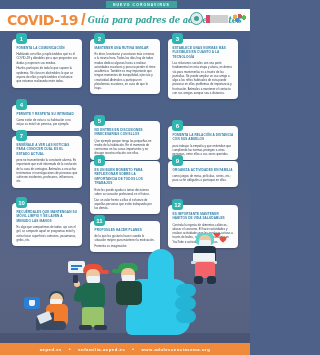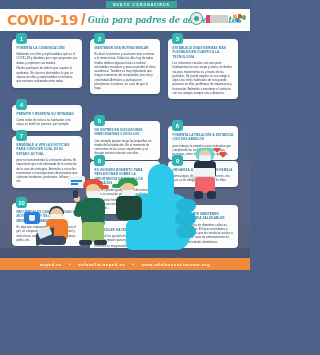--- a/index.html
+++ b/index.html
@@ -1,21 +1,21 @@
 <!DOCTYPE html>
 <html><head>
 <meta charset="utf-8">
 <style>
   html,body{margin:0;padding:0;}
   body{
     width:250px;height:355px;overflow:hidden;
     font-family:"Liberation Sans", sans-serif;
     background:#4e6289;
   }
-  .poster{position:relative;width:250px;height:270px;overflow:hidden;
+  .poster{position:relative;width:250px;height:355px;overflow:hidden;
     background:linear-gradient(180deg,#4a5f88 0%,#4e6289 45%,#5a6585 75%,#555f7e 100%);}
   .topbar-fill{position:absolute;top:0;left:0;width:250px;height:9px;background:#4a5f88;}
   .tag{position:absolute;top:1px;left:106px;background:#3aa39b;color:#ffffff;
     font-size:3.4px;letter-spacing:1.1px;font-weight:bold;padding:1.6px 7px;white-space:nowrap;}
 
   
   .header{position:absolute;top:9px;left:0;width:250px;height:22px;background:#ffffff;
     display:flex;align-items:center;}
   .covid{color:#f08a3c;font-size:14px;font-weight:bold;letter-spacing:-.5px;
     margin-left:7px;font-family:"DejaVu Sans", sans-serif;}

